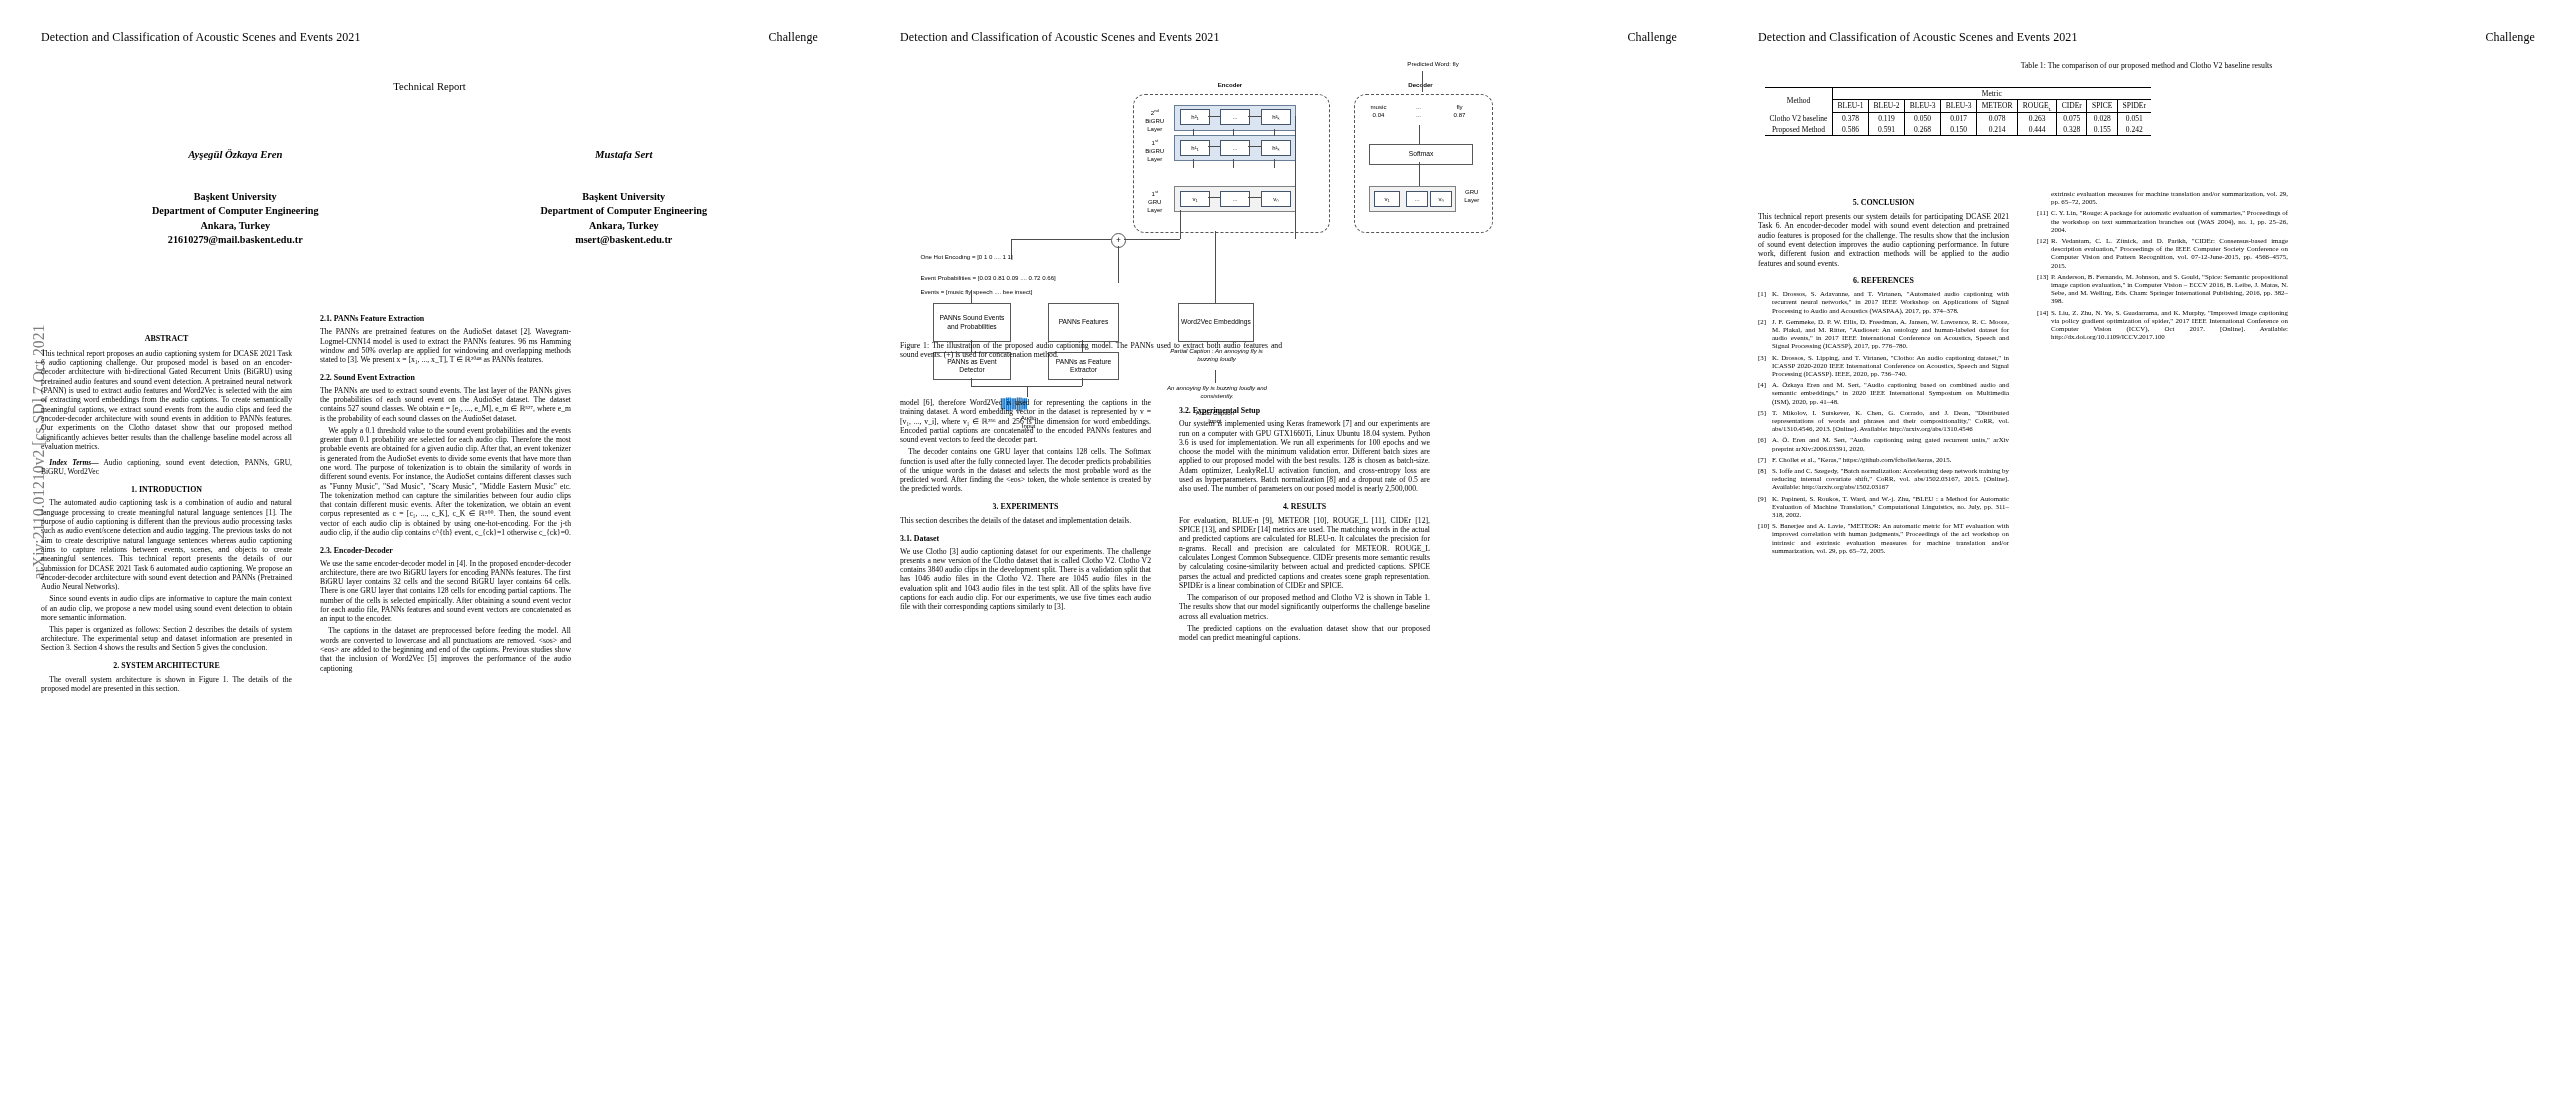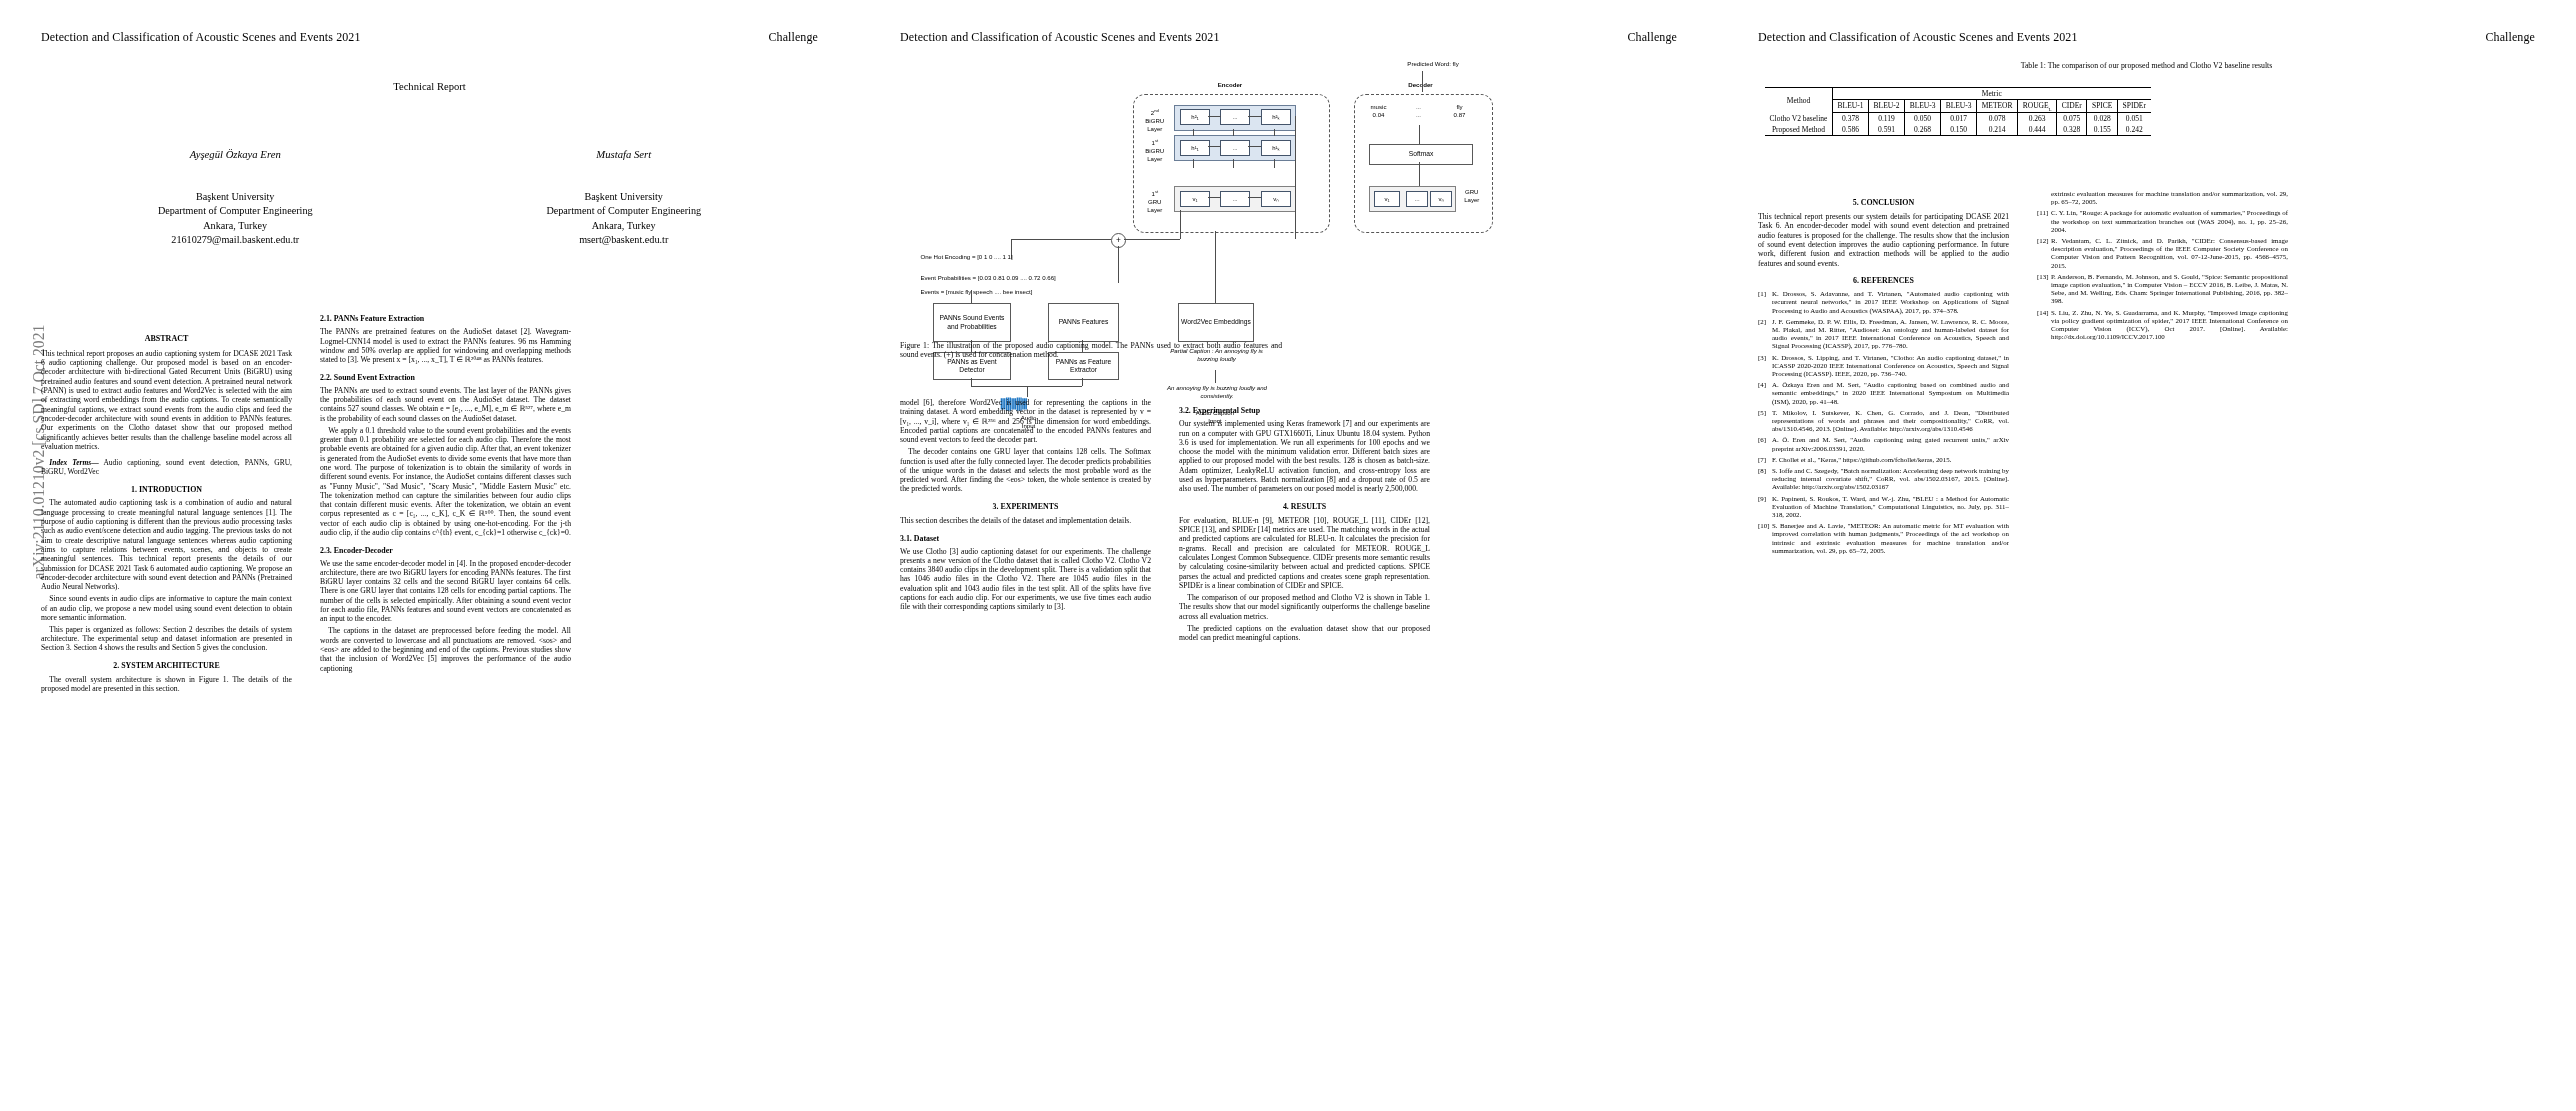--- a/index.html
+++ b/index.html
@@ -7,21 +7,21 @@
   .sheet{position:absolute;top:0;background:#fff;width:859px;height:1112px;}
   .p1{left:0;} .p2{left:859px;} .p3{left:1717px;}
   .hdr{position:absolute;top:30px;font-size:12px;letter-spacing:0.1px;}
   .hdr.l{left:41px;} .hdr.r{right:41px;}
   .arxiv{position:absolute;left:-137px;top:443px;width:352px;transform:rotate(-90deg);
          transform-origin:center;font-size:15.7px;color:#7d7d7d;font-family:"Liberation Serif",serif;
          text-align:center;white-space:nowrap;}
   .title{position:absolute;left:41px;right:41px;top:65px;text-align:center;font-size:13px;
          font-weight:bold;letter-spacing:0.2px;}
   .subtitle{position:absolute;left:41px;right:41px;top:81px;text-align:center;font-size:10.6px;}
-  .authors{position:absolute;left:41px;right:41px;top:148px;display:flex;}
+  .authors{position:absolute;left:41px;right:41px;top:148px;display:flex;font-weight:bold;}
   .author{flex:1;text-align:center;}
   .aname{font-style:italic;font-size:10.7px;}
   .aff{font-size:10.2px;line-height:14.4px;margin-top:30px;}
   .col{position:absolute;width:251px;font-size:7.7px;line-height:9.3px;text-align:justify;
        hyphens:auto;}
   .colL{left:41px;} .colR{left:320px;}
   .sec{font-weight:bold;font-size:7.9px;text-align:center;margin:8.3px 0 4.6px;}
   .secL{font-weight:bold;font-size:7.9px;text-align:left;margin:8.3px 0 3.7px;}
   .ab-h{font-weight:bold;font-size:8px;text-align:center;margin-bottom:5.6px;}
   p{margin:0 0 2.8px;text-indent:8.3px;}

